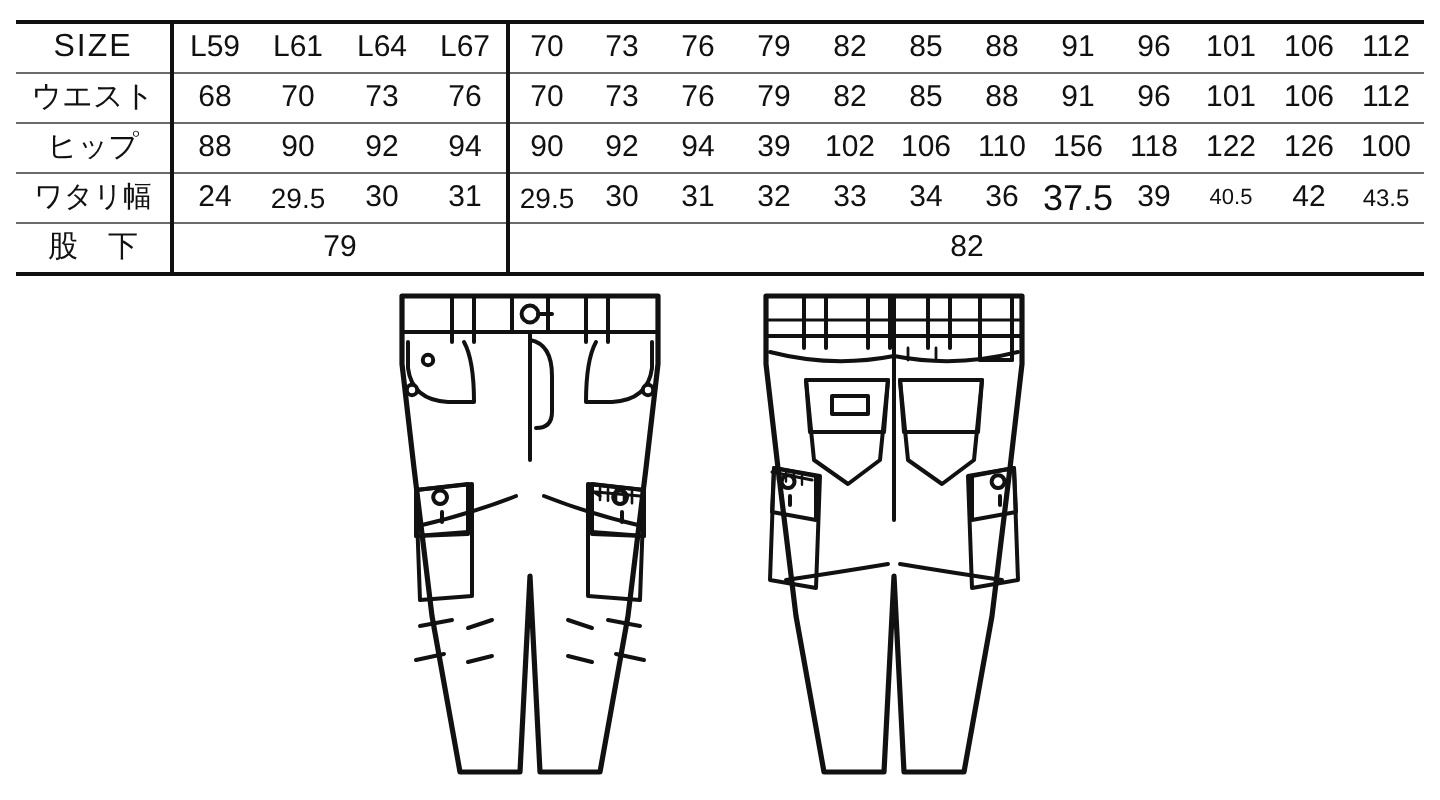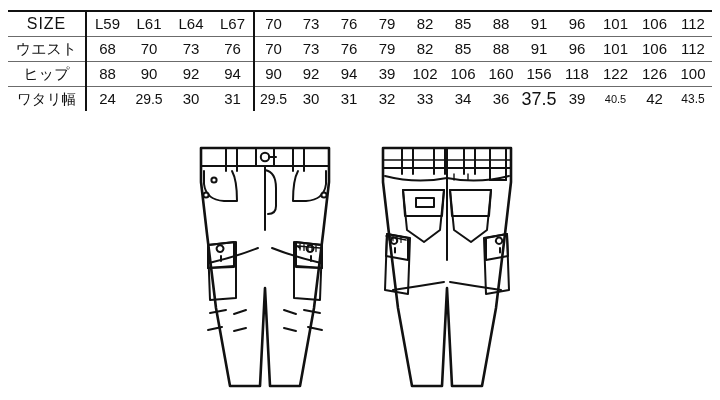--- a/index.html
+++ b/index.html
@@ -134,21 +134,21 @@
     <td class="red">88</td>
     <td class="red">90</td>
     <td class="red">92</td>
     <td class="red red-last">94</td>
     <td class="blk">90</td>
     <td class="blk">92</td>
     <td class="blk">94</td>
     <td class="blk">39</td>
     <td class="blk">102</td>
     <td class="blk">106</td>
-    <td class="blk">160</td>
+    <td class="blk">110</td>
     <td class="blk">156</td>
     <td class="blk">118</td>
     <td class="blk">122</td>
     <td class="blk">126</td>
     <td class="blk">100</td>
   </tr>
 
   <tr>
     <td class="label-cell"><span class="label-jp small">ワタリ幅</span></td>
     <td class="red">24</td>
@@ -162,20 +162,25 @@
     <td class="blk">33</td>
     <td class="blk">34</td>
     <td class="blk">36</td>
     <td class="blk" style="font-size:18px">37.5</td>
     <td class="blk">39</td>
     <td class="blk" style="font-size:11px">40.5</td>
     <td class="blk">42</td>
     <td class="blk" style="font-size:12px">43.5</td>
   </tr>
 
+  <tr class="last-row">
+    <td class="label-cell"><span class="label-jp">股　下</span></td>
+    <td class="red red-last" colspan="4">79</td>
+    <td class="blk" colspan="12">82</td>
+  </tr>
 </tbody>
   </table>
 
 <div id="illustrations">
 
   <svg id="pants-front" class="pants-fig" width="150" height="258" viewBox="0 0 150 258">
     <g fill="#ffffff" stroke="#111111" stroke-width="2.6" stroke-linejoin="round" stroke-linecap="round">
 
       <path d="M11,10 L139,10 L139,44 L133,96 L124,170 L110,248 L80,248 L75,150 L70,248 L40,248
                L26,170 L17,96 L11,44 Z"></path>

